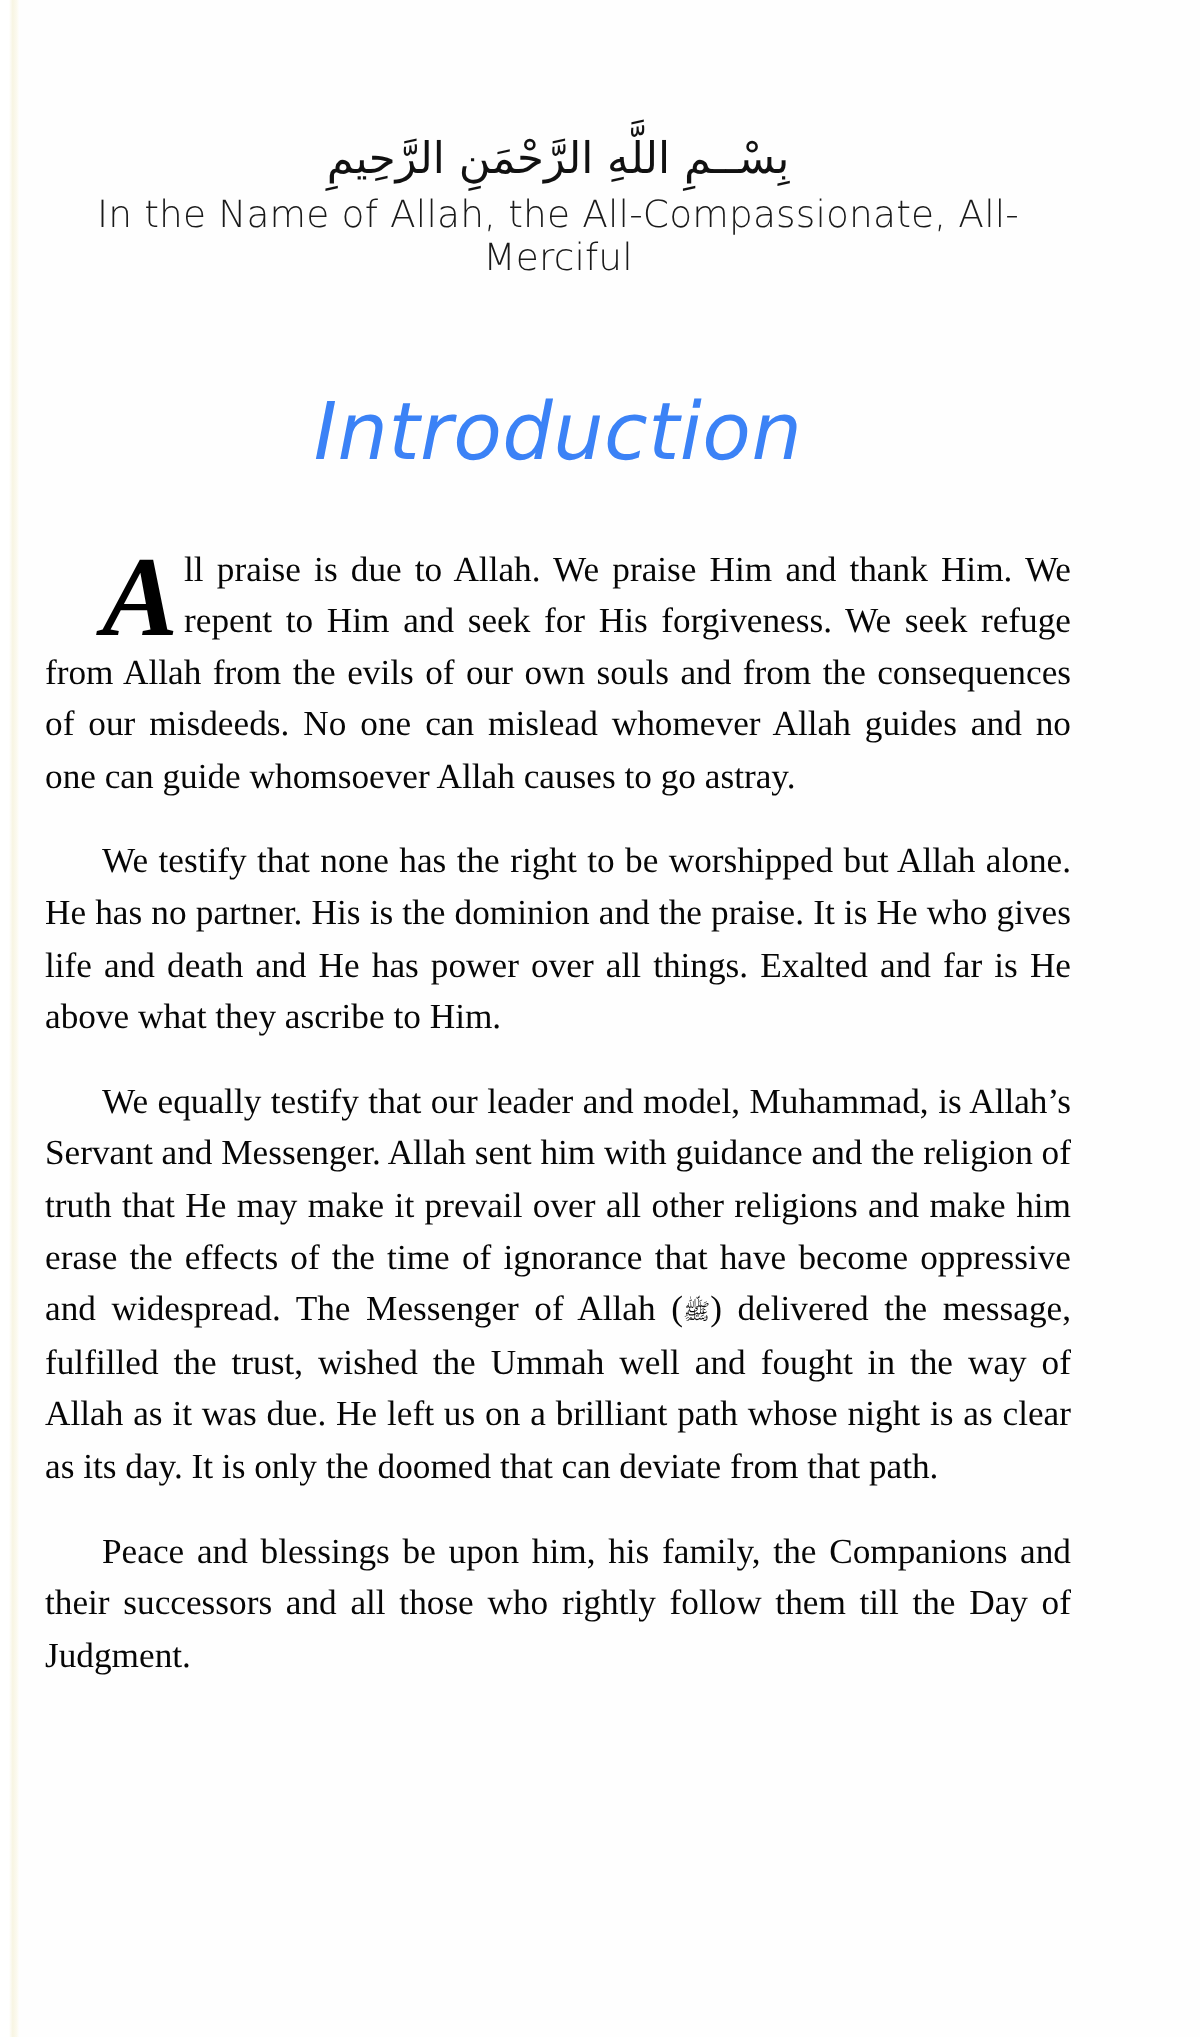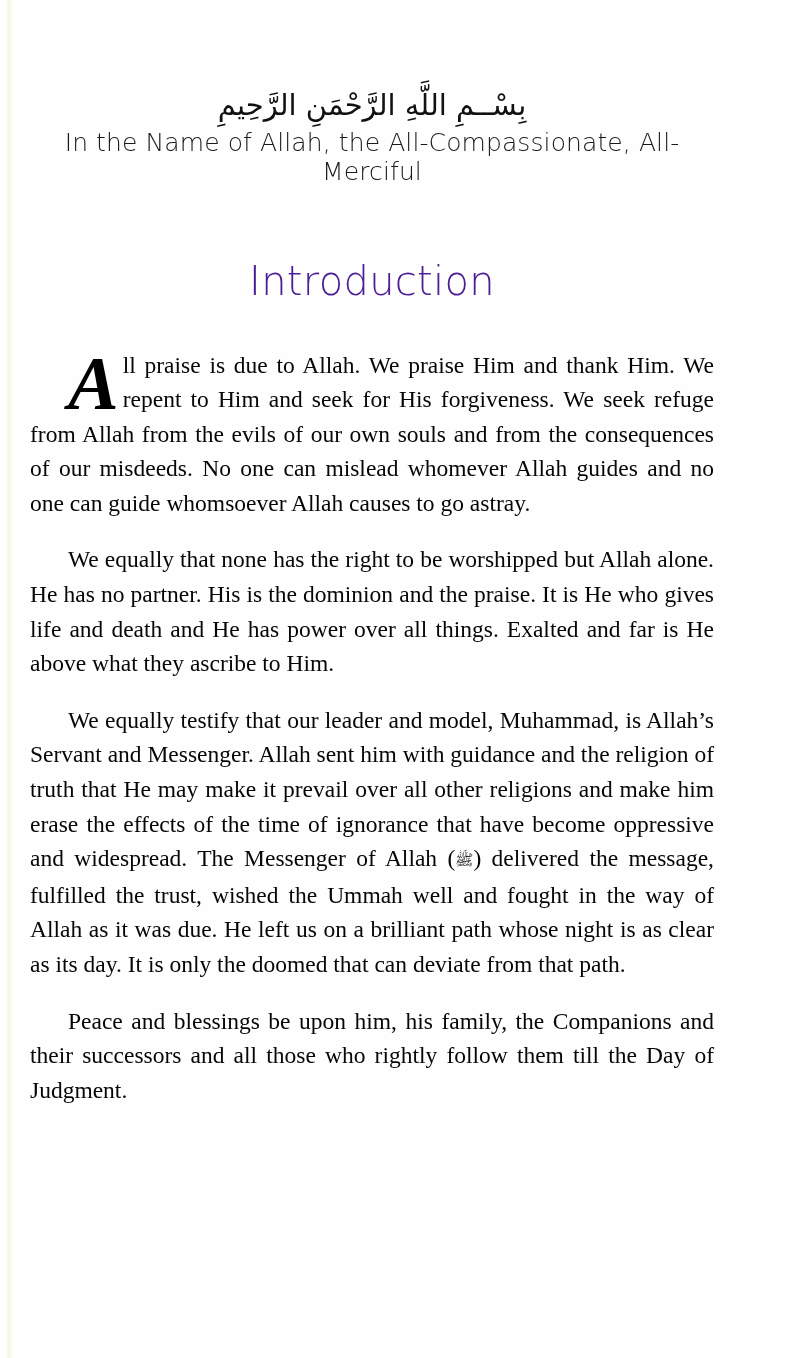--- a/index.html
+++ b/index.html
@@ -72,23 +72,24 @@
     letter-spacing: .1px;
     color: #1a1a1a;
   }
 
   
   .chapter-title {
     text-align: center;
     margin-top: 72px;
     font-family: "DejaVu Sans", "Liberation Sans", sans-serif;
     font-weight: 300;
-    font-size: 40px;
+    font-size: 53px;
     letter-spacing: .3px;
-    color: #4c1d95;
+    color: #3b82f6;
+    font-style: italic;
   }
 
   
   .body-copy {
     margin-top: 44px;
     font-family: "Liberation Serif", "DejaVu Serif", serif;
     font-size: 23.5px;
     line-height: 34.6px;
     text-align: justify;
     text-justify: inter-word;
@@ -160,21 +161,21 @@
     <div class="basmala">بِسْــمِ اللَّهِ الرَّحْمَنِ الرَّحِيمِ</div>
 
     <div class="basmala-translation">In the Name of Allah, the All-Compassionate, All-Merciful</div>
 
     <h1 class="chapter-title">Introduction</h1>
 
     <div class="body-copy">
 
       <p class="first"><span class="dropcap">A</span><span>ll praise is due to Allah. We praise Him and thank Him. We repent to Him and seek for His forgiveness. We seek refuge from Allah from the evils of our own souls and from the consequences of our misdeeds. No one can mislead whomever Allah guides and no one can guide whomsoever Allah causes to go astray.</span></p>
 
-      <p><span>We equally that none has the right to be worshipped but Allah alone. He has no partner. His is the dominion and the praise. It is He who gives life and death and He has power over all things. Exalted and far is He above what they ascribe to Him.</span></p>
+      <p><span>We testify that none has the right to be worshipped but Allah alone. He has no partner. His is the dominion and the praise. It is He who gives life and death and He has power over all things. Exalted and far is He above what they ascribe to Him.</span></p>
 
       <p><span>We equally testify that our leader and model, Muhammad, is Allah’s Servant and Messenger. Allah sent him with guidance and the religion of truth that He may make it prevail over all other religions and make him erase the effects of the time of ignorance that have become oppressive and widespread. The Messenger of Allah (</span><span class="salawat">ﷺ</span><span>) delivered the message, fulfilled the trust, wished the Ummah well and fought in the way of Allah as it was due. He left us on a brilliant path whose night is as clear as its day. It is only the doomed that can deviate from that path.</span></p>
 
       <p><span>Peace and blessings be upon him, his family, the Companions and their successors and all those who rightly follow them till the Day of Judgment.</span></p>
 
     </div>
   </div>
 </div>
 
 </body></html>

